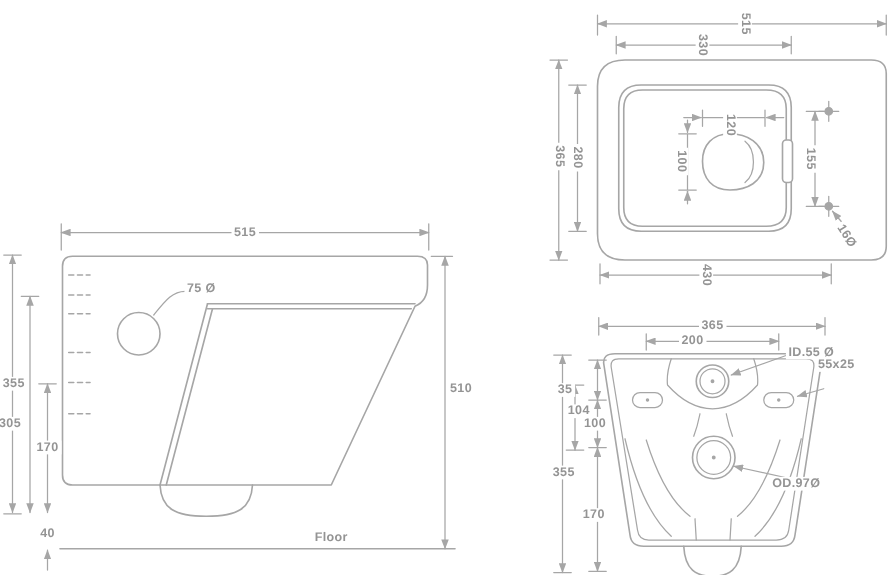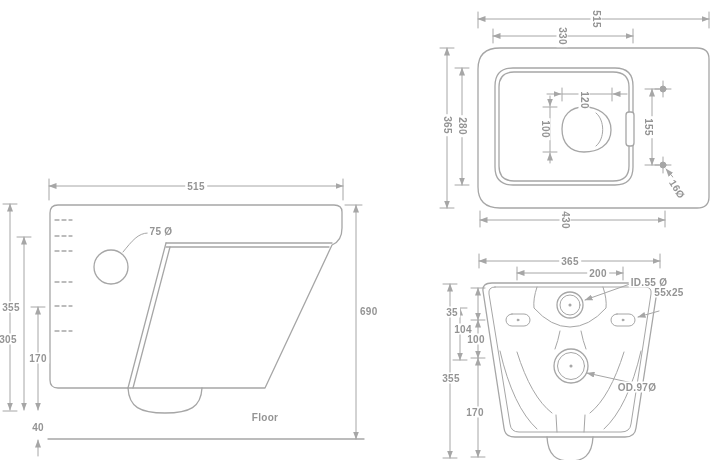--- a/index.html
+++ b/index.html
@@ -144,35 +144,35 @@
     <line x1="587" y1="373" x2="646" y2="386" marker-start="url(#arr)"></line>
   </g>
 </svg>
 
 <span class="lbl" style="left:196px;top:186px">515</span>
 <span class="lbl" style="left:161px;top:231px">75 Ø</span>
 <span class="lbl" style="left:11px;top:307px">355</span>
 <span class="lbl" style="left:8px;top:339px">305</span>
 <span class="lbl" style="left:38px;top:358px">170</span>
 <span class="lbl" style="left:38px;top:427px">40</span>
-<span class="lbl lbl-left" style="left:358px;top:311px">690</span>
-<span class="lbl" style="left:265px;top:417px">Floor</span>
+<span class="lbl lbl-left" style="left:358px;top:311px">510</span>
+<span class="lbl" style="left:265px;top:430px">Floor</span>
 
 <span class="lbl rot" style="left:596px;top:19px">515</span>
 <span class="lbl rot" style="left:562px;top:36px">330</span>
 <span class="lbl rot" style="left:447px;top:125px">365</span>
 <span class="lbl rot" style="left:462px;top:126px">280</span>
 <span class="lbl rot" style="left:584px;top:100px">120</span>
 <span class="lbl rot" style="left:545px;top:129px">100</span>
 <span class="lbl rot" style="left:648px;top:127px">155</span>
 <span class="lbl rot" style="left:565px;top:220px">430</span>
 <span class="lbl rot58" style="left:677px;top:189px">16Ø</span>
 
 <span class="lbl" style="left:570px;top:261px">365</span>
-<span class="lbl" style="left:598px;top:273px">200</span>
+<span class="lbl" style="left:554px;top:273px">200</span>
 <span class="lbl" style="left:649px;top:282px">ID.55 Ø</span>
 <span class="lbl" style="left:669px;top:292px">55x25</span>
 <span class="lbl" style="left:452px;top:312px">35</span>
 <span class="lbl" style="left:463px;top:329px">104</span>
 <span class="lbl" style="left:476px;top:339px">100</span>
 <span class="lbl" style="left:451px;top:378px">355</span>
 <span class="lbl" style="left:475px;top:412px">170</span>
 <span class="lbl" style="left:637px;top:387px">OD.97Ø</span>
 
 </div>

